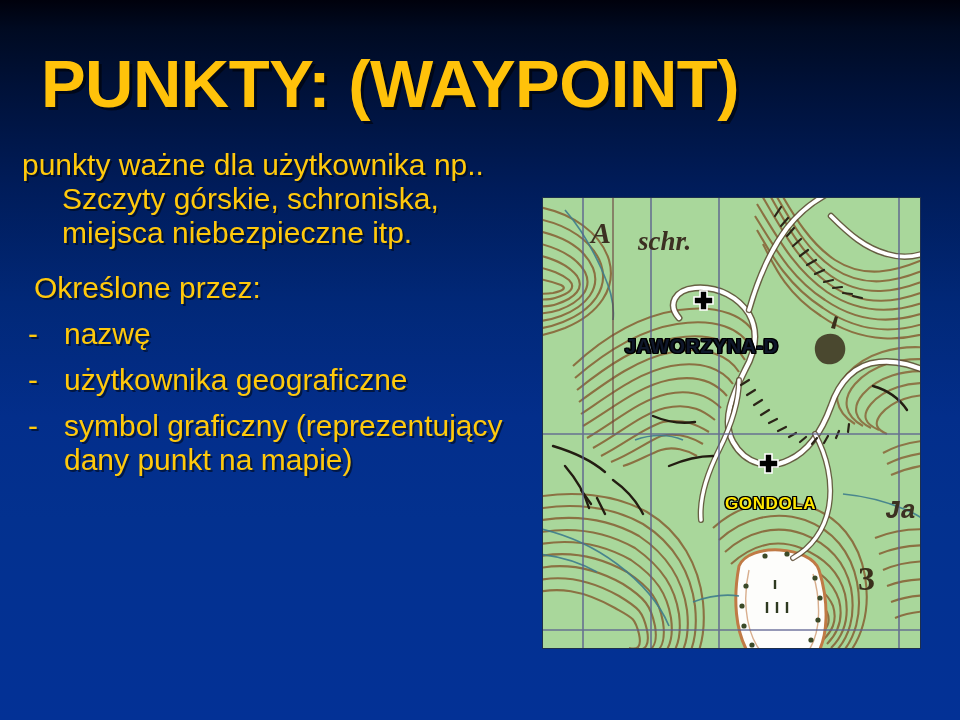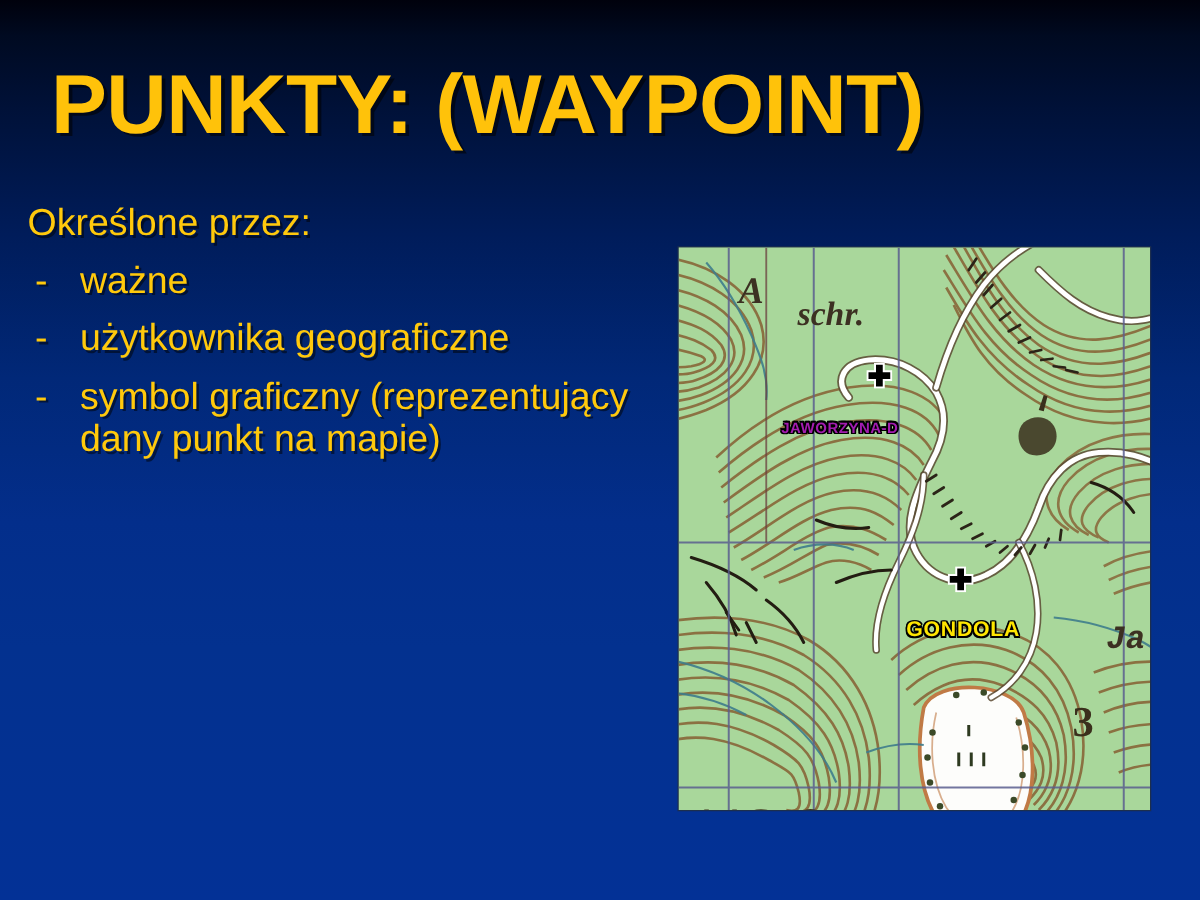--- a/index.html
+++ b/index.html
@@ -59,20 +59,21 @@
     text-indent: 0;
     padding-left: 40px;
   }
   .para.hang {
     text-indent: -40px;
   }
   .para.nohang {
     padding-left: 0;
     text-indent: 0;
     margin-bottom: 2px;
+    margin-left: 12px;
   }
   .bullet-row {
     position: relative;
     margin: 0 0 2px 0;
     padding-left: 42px;
     color: #ffc90c;
     font-size: 30px;
     line-height: 1.14;
     text-shadow: 2px 2px 0 rgba(0,0,0,0.5);
   }
@@ -107,22 +108,22 @@
   .map-label {
     position: absolute;
     font-family: "Liberation Sans", sans-serif;
     font-weight: bold;
     white-space: nowrap;
     pointer-events: none;
   }
   #lbl-jaworzyna-d {
     left: 82px;
     top: 137px;
-    font-size: 12px;
-    color: #a21caf;
+    font-size: 20px;
+    color: #0f172a;
     letter-spacing: 0.4px;
     text-shadow:
       -1.2px 0 #000, 1.2px 0 #000, 0 -1.2px #000, 0 1.2px #000,
       -1.2px -1.2px #000, 1.2px -1.2px #000, -1.2px 1.2px #000, 1.2px 1.2px #000;
   }
   #lbl-gondola {
     left: 182px;
     top: 296px;
     font-size: 17px;
     color: #ffe600;
@@ -142,21 +143,20 @@
       -1.3px -1.3px #fff, 1.3px -1.3px #fff, -1.3px 1.3px #fff, 1.3px 1.3px #fff;
   }
   #lbl-schr {
     left: 95px;
     top: 28px;
     font-family: "Liberation Serif", serif;
     font-style: italic;
     font-weight: bold;
     font-size: 27px;
     color: #3c3022;
-    margin-top: 10px;
   }
   #lbl-elev {
     left: 8px;
     top: 438px;
     font-family: "Liberation Serif", serif;
     font-weight: bold;
     font-size: 48px;
     color: #41351f;
     letter-spacing: 1px;
   }
@@ -198,30 +198,31 @@
 </style>
 </head>
 <body>
 
 <div id="slide">
 
   <div id="title">PUNKTY: (WAYPOINT)</div>
 
   <div id="body-col">
 
+    <p class="para hang">punkty ważne dla użytkownika np.. Szczyty górskie, schroniska, miejsca niebezpieczne itp.</p>
 
     <div class="spacer-sm"></div>
 
     <p class="para nohang">Określone przez:</p>
 
     <div class="spacer-xs"></div>
 
     <div class="bullet-row">
       <span class="bullet-dash">-</span>
-      <span>ważne</span>
+      <span>nazwę</span>
     </div>
 
     <div class="spacer-xs"></div>
 
     <div class="bullet-row">
       <span class="bullet-dash">-</span>
       <span>użytkownika geograficzne</span>
     </div>
 
     <div class="spacer-xs"></div>

